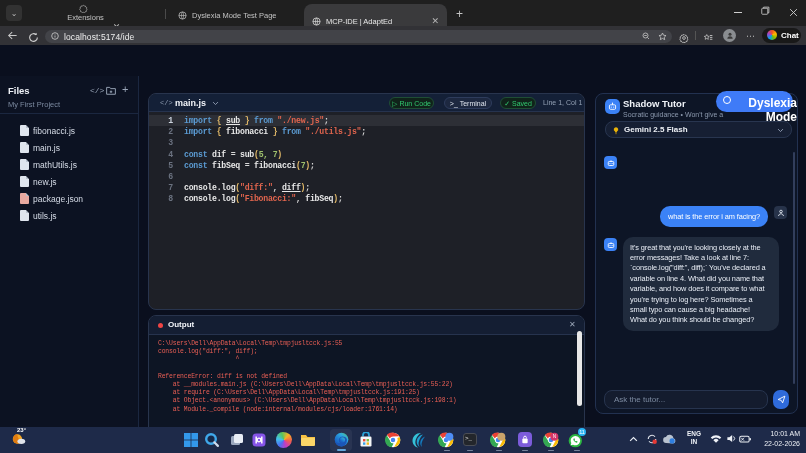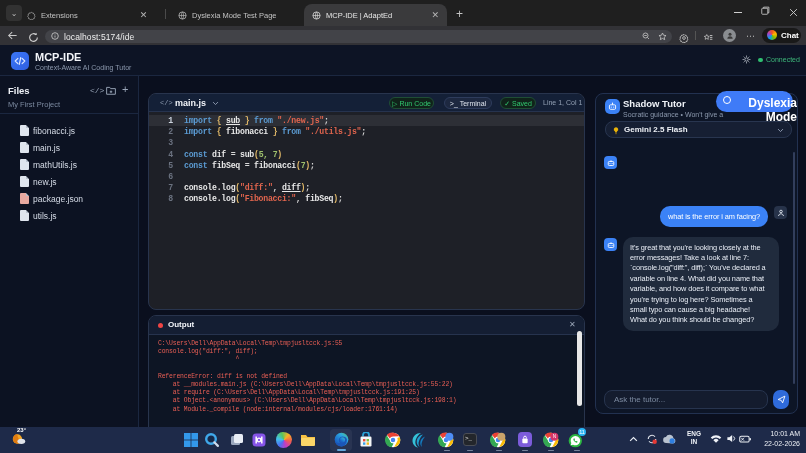--- a/index.html
+++ b/index.html
@@ -5,21 +5,21 @@
   * { margin:0; padding:0; box-sizing:border-box; }
   html,body { width:806px; height:453px; overflow:hidden; background:#0a0f1e; font-family:"Liberation Sans", sans-serif; }
   .abs { position:absolute; }
   #stage { position:relative; width:806px; height:453px; }
 
   
   #tabstrip { position:absolute; left:0; top:0; width:806px; height:26px; background:#1f1f1f; }
   .tab { position:absolute; top:4px; height:22px; display:flex; align-items:center; color:#c3c3c3; font-size:7.5px; }
   .tab .fav { margin-right:5px; display:flex; }
   .tab .x { margin-left:auto; color:#b5b5b5; font-size:9px; }
-  #tab3 { background:#3a3a3c; border-radius:8px 8px 0 0; color:#e8e8e8; }
+  #tab3 { background:#3a3a3c; border-radius:8px 8px 0 0; color:#e8e8e8;align-items:flex-end; }
   .tabsep { position:absolute; top:9px; width:1px; height:10px; background:#4a4a4a; }
   #toolbar { position:absolute; left:0; top:26px; width:806px; height:19px; background:#323236; }
   #urlpill { position:absolute; left:45px; top:29.5px; width:627px; height:13px; border-radius:7px; background:#424348; color:#e9e9e9;text-decoration:underline; }
   #urltxt { position:absolute; left:19px; top:2.2px; font-size:8.5px; color:#eee; letter-spacing:.1px; }
   .ticon { position:absolute; color:#cfcfcf; }
 
   
   #app { position:absolute; left:0; top:45px; width:806px; height:382px; background:#0a0f1e; }
   #appheader { position:absolute; left:0; top:0; width:806px; height:31px; background:#0d1425; border-bottom:1px solid #1b2740; }
   #applogo { position:absolute; left:11px; top:7px; width:18px; height:18px; border-radius:5px; background:linear-gradient(135deg,#3b76f6,#2f5fe0); color:#fff; font-size:8px; font-weight:bold; display:flex; align-items:center; justify-content:center; }
@@ -51,21 +51,21 @@
   
   #taskbar { position:absolute; left:0; top:427px; width:806px; height:26px; background:#1e2a49; }
   .tbi { position:absolute; top:432px; width:16px; height:16px; }
 </style>
 </head>
 <body>
 <div id="stage">
 
   <div id="tabstrip"></div>
   <div class="abs" style="left:6px;top:5px;width:16px;height:16px;border-radius:4px;background:#323232;color:#bbb;display:flex;align-items:center;justify-content:center;font-size:8px;">⌄</div>
-  <div class="tab" id="tab1" style="left:27px;width:135px;">
+  <div class="tab" id="tab1" style="left:18px;width:135px;flex-direction:column;">
     <span class="fav">
         <svg width="9" height="9" viewBox="0 0 16 16">
           <path d="M8 2.2l1.4 1.4h2l.7 1.9 1.7 1-.4 2 1 1.7-1.5 1.3v2l-2 .4-1.2 1.6-1.9-.7-1.9.7-1.2-1.6-2-.4v-2L1.2 10l1-1.7-.4-2 1.7-1 .7-1.9h2z" fill="none" stroke="#9a9a9a" stroke-width="1.5"></path>
         </svg>
       </span>
     Extensions <span class="x" style="margin-left:62px;">✕</span>
   </div>
   <div class="tabsep" style="left:165px;"></div>
   <div class="tab" id="tab2" style="left:172px;width:140px;padding-left:6px;">
     <span class="fav">
@@ -131,36 +131,20 @@
   <svg class="abs" style="left:725.5px;top:30.5px;" width="8" height="9" viewBox="0 0 16 16">
       <circle cx="8" cy="5.5" r="3" fill="#3a3a3a"></circle>
       <path d="M2.5 14.5c.6-3.3 2.9-4.8 5.5-4.8s4.9 1.5 5.5 4.8z" fill="#3a3a3a"></path>
     </svg>
   <div class="abs" style="left:746px;top:31px;color:#c9c9c9;font-size:9px;letter-spacing:1px;">⋯</div>
   <div class="abs" style="left:762px;top:27.5px;width:39px;height:15px;border-radius:8px;background:#191919;"></div>
   <div class="abs" style="left:767px;top:30px;width:10px;height:10px;border-radius:50%;background:conic-gradient(#f25022,#ffb900,#7fba00,#00a4ef,#a245ca,#f25022);"></div>
   <div class="abs" style="left:781px;top:30.5px;color:#fff;font-size:8px;font-weight:bold;">Chat</div>
 
   <div id="app">
-    <div id="appheader">
-      <div id="applogo">
-          <svg width="12" height="10" viewBox="0 0 20 16">
-            <path d="M6.5 3.5L2 8l4.5 4.5M13.5 3.5L18 8l-4.5 4.5" fill="none" stroke="#dbe6ff" stroke-width="2" stroke-linecap="round" stroke-linejoin="round"></path>
-            <path d="M11.2 2.5L8.8 13.5" stroke="#dbe6ff" stroke-width="2" stroke-linecap="round"></path>
-          </svg>
-        </div>
-      <div id="apptitle">MCP-IDE</div>
-      <div id="appsub">Context-Aware AI Coding Tutor</div>
-      <svg class="abs" style="left:742px;top:10px;" width="9" height="9" viewBox="0 0 16 16">
-          <circle cx="8" cy="8" r="3" fill="none" stroke="#c7cdd8" stroke-width="1.4"></circle>
-          <path d="M8 1v2.3M8 12.7V15M1 8h2.3M12.7 8H15M3 3l1.7 1.7M11.3 11.3L13 13M13 3l-1.7 1.7M4.7 11.3L3 13" stroke="#c7cdd8" stroke-width="1.4"></path>
-        </svg>
-      <div class="abs" style="left:758px;top:12.5px;width:4.5px;height:4.5px;border-radius:50%;background:#2fbf71;"></div>
-      <div class="abs" style="left:766px;top:10.5px;font-size:7px;color:#3db77a;">Connected</div>
-    </div>
 
     <div id="sidebar">
       <div class="abs" style="left:8px;top:9px;font-size:9.5px;font-weight:bold;color:#eef1f6;">Files</div>
       <div class="abs" style="left:90px;top:10px;color:#9aa6b8;font-size:8px;font-family:'Liberation Mono',monospace;">&lt;/&gt;</div>
       <svg class="abs" style="left:106px;top:10px;" width="10" height="9" viewBox="0 0 16 14">
           <path d="M1 2h5l1.5 2H15v9H1z" fill="none" stroke="#9aa6b8" stroke-width="1.5"></path>
           <path d="M8 7v4M6 9h4" stroke="#9aa6b8" stroke-width="1.5"></path>
         </svg>
       <div class="abs" style="left:122px;top:6.5px;color:#9aa6b8;font-size:11px;font-weight:300;">+</div>
       <div class="abs" style="left:8px;top:24px;font-size:7.5px;color:#7c8aa0;">My First Project</div>

